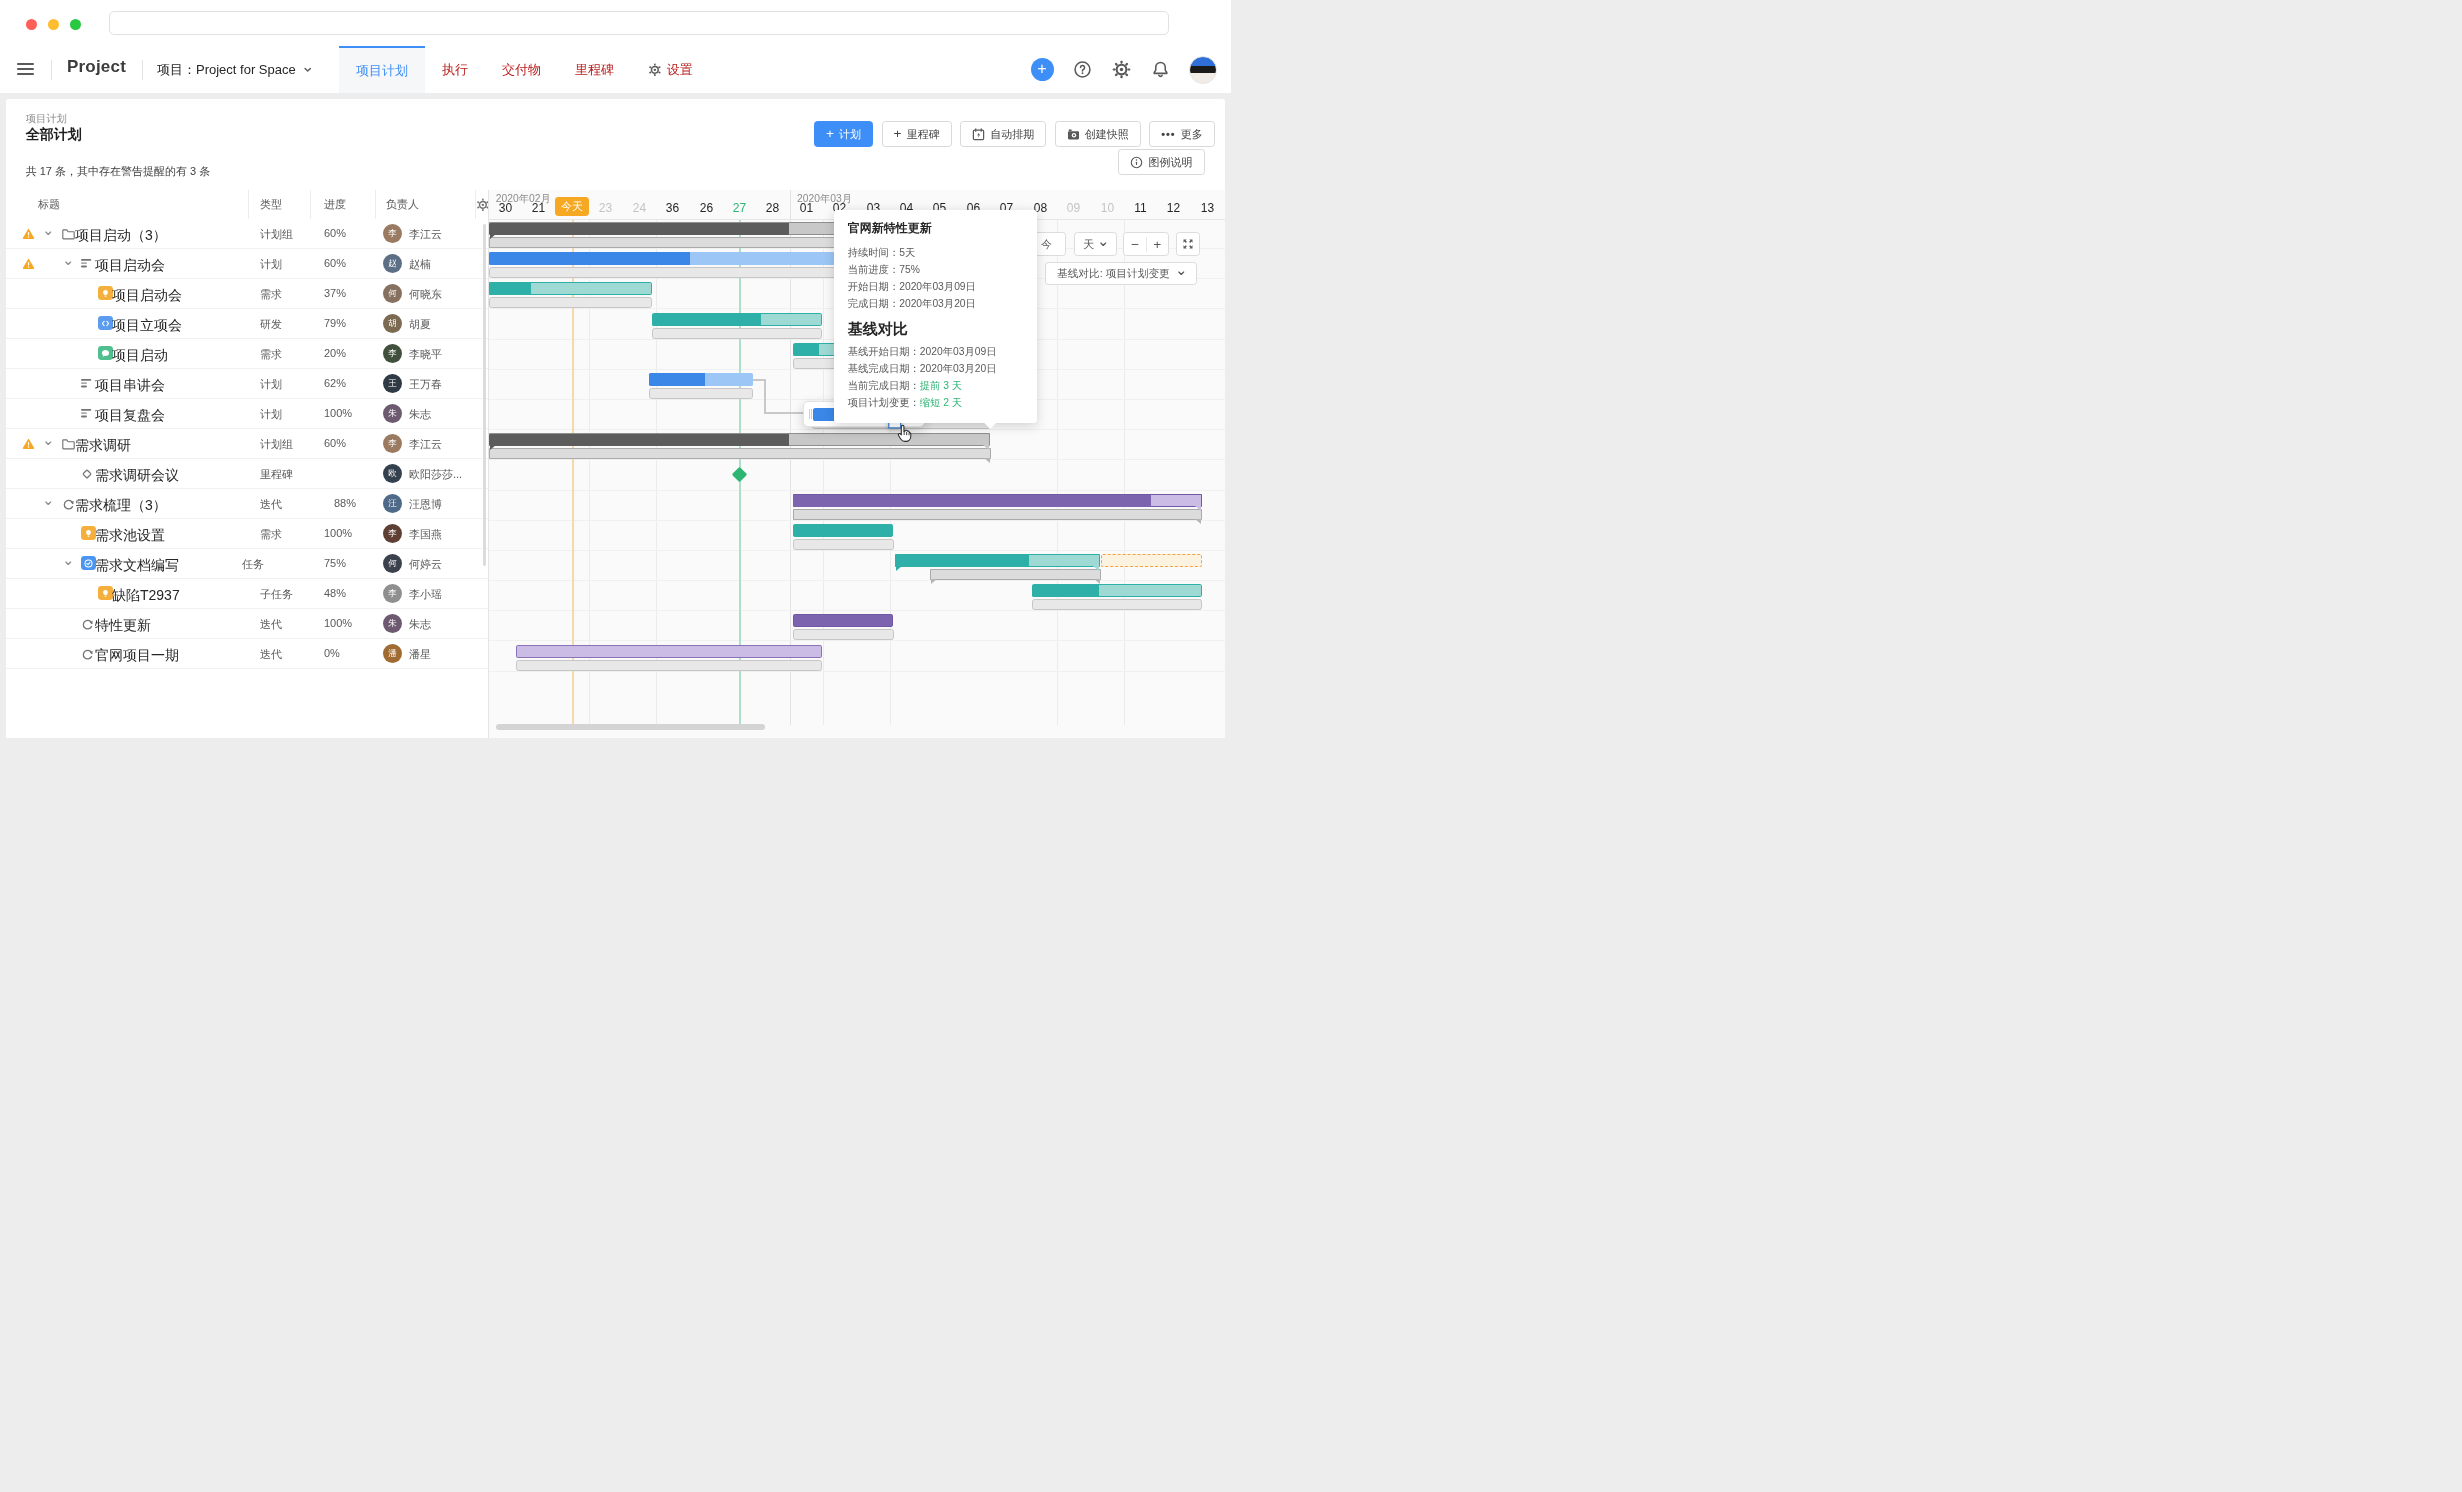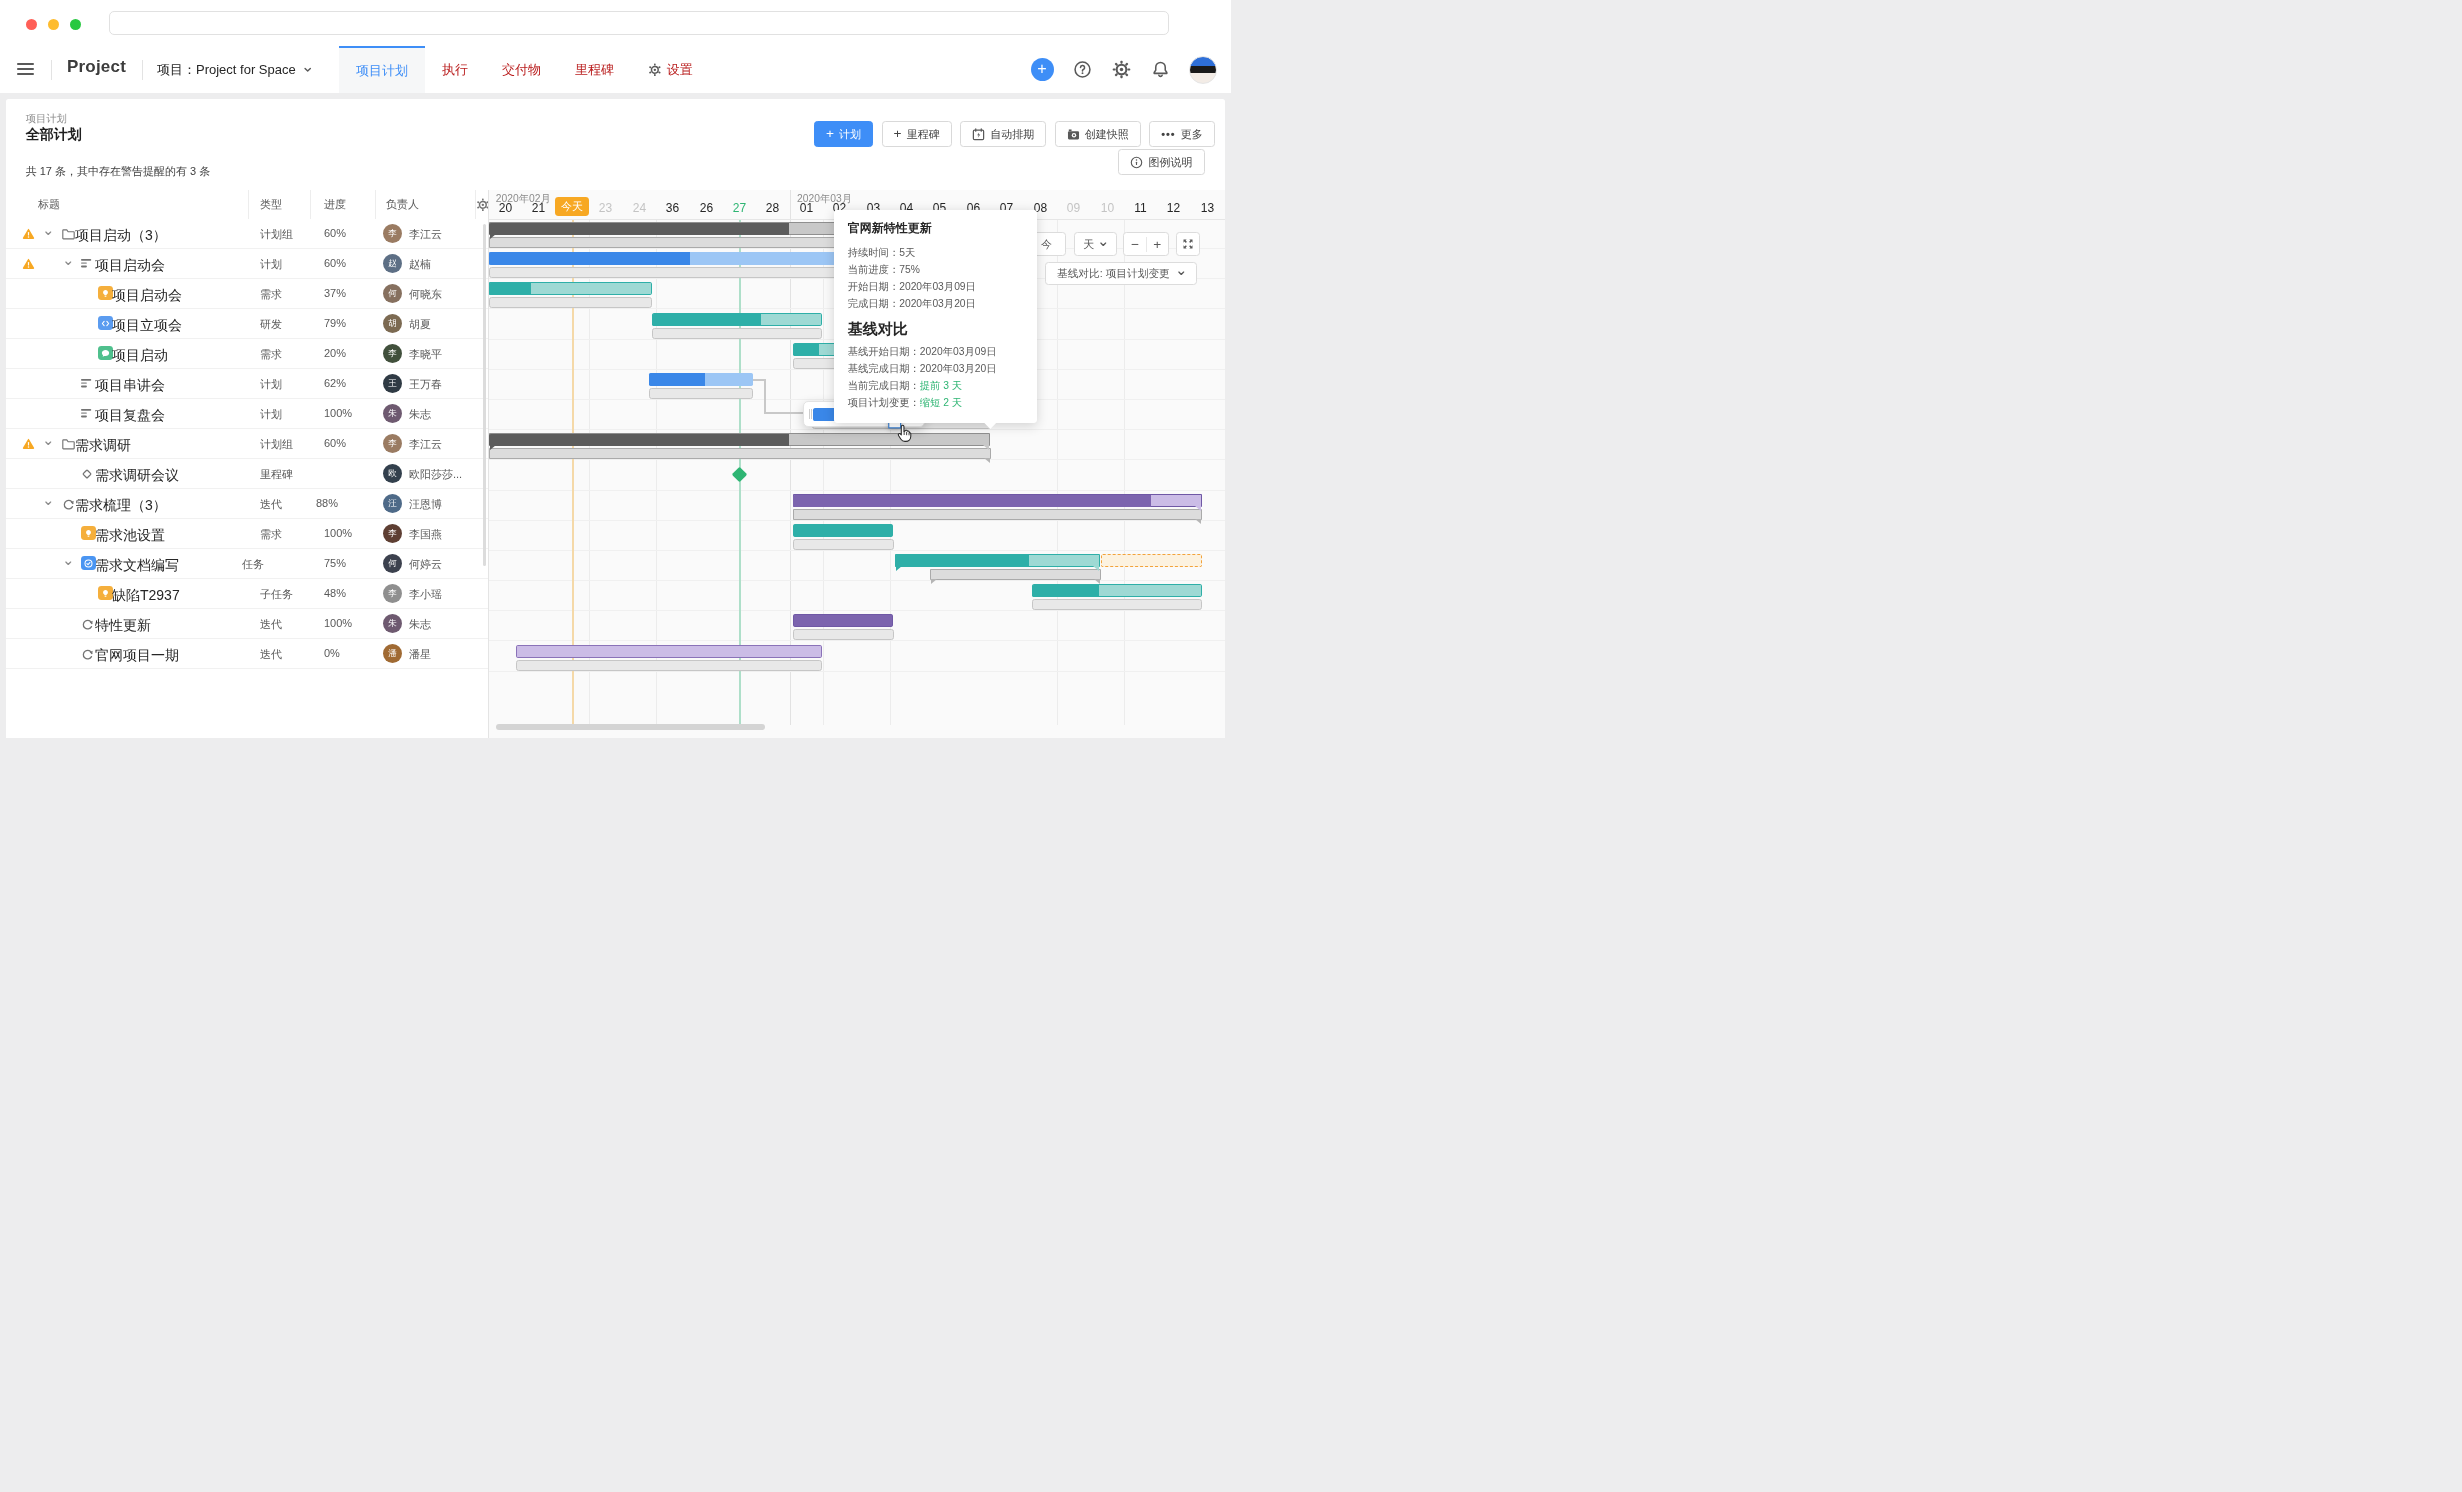--- a/index.html
+++ b/index.html
@@ -413,21 +413,21 @@
               </svg>
             </span>
             <span class="rowic" style="left: 56px; top: 9.4px;">
               <svg width="13" height="13" viewBox="0 0 16 16">
                 <path d="M12.9 10.6A5.3 5.3 0 1 1 13.3 6.8" fill="none" stroke="#737373" stroke-width="1.6" stroke-linecap="round"></path>
                 <path d="M14.4 3.4 13.7 7.3 10.6 5.5z" fill="#737373"></path>
               </svg>
             </span>
             <span class="t-label" style="left: 69px;">需求梳理（3）</span>
             <span class="cellt" style="left: 254px;">迭代</span>
-            <span class="cellt" style="left: 310px;">88%</span>
+            <span class="cellt" style="left: 328px;">88%</span>
             <span class="avatar" style="left: 377px; background: rgb(78, 106, 136);">汪</span>
             <span class="cellt" style="left: 403px;">汪恩博</span>
           </div>
           <div class="trow">
             <span class="tile" style="left: 75px; background: rgb(245, 175, 60);">
               <svg viewBox="0 0 16 16">
                 <path d="M8 2.8a3.5 3.5 0 0 0-1.9 6.5c.3.2.5.5.5.9v.4h2.8v-.4c0-.4.2-.7.5-.9A3.5 3.5 0 0 0 8 2.8z" fill="#fff"></path>
                 <rect x="6.6" y="11.4" width="2.8" height="1.2" rx=".6" fill="#fff"></rect>
               </svg>
             </span>
@@ -495,21 +495,21 @@
             <span class="cellt" style="left: 403px;">潘星</span>
           </div>
         </div>
       <div class="vscroll"></div>
     </div>
 
     <div class="gantt" id="gantt">
       <div class="g-head" id="g-head">
           <div class="month" style="left: 6.8px;">2020年02月</div>
           <div class="month" style="left: 308px;">2020年03月</div>
-          <div class="day" style="left: 0px; width: 33px;">20</div>
+          <div class="day" style="left: 0px; width: 33px;">30</div>
           <div class="day" style="left: 33px; width: 33px;">21</div>
           <div class="today-badge" style="left: 66px;">今天</div>
           <div class="day muted" style="left: 100px; width: 33px;">23</div>
           <div class="day muted" style="left: 134px; width: 33px;">24</div>
           <div class="day" style="left: 167px; width: 33px;">36</div>
           <div class="day" style="left: 201px; width: 33px;">26</div>
           <div class="day green" style="left: 234px; width: 33px;">27</div>
           <div class="day" style="left: 267px; width: 33px;">28</div>
           <div class="day" style="left: 301px; width: 33px;">01</div>
           <div class="day" style="left: 334px; width: 33px;">02</div>

